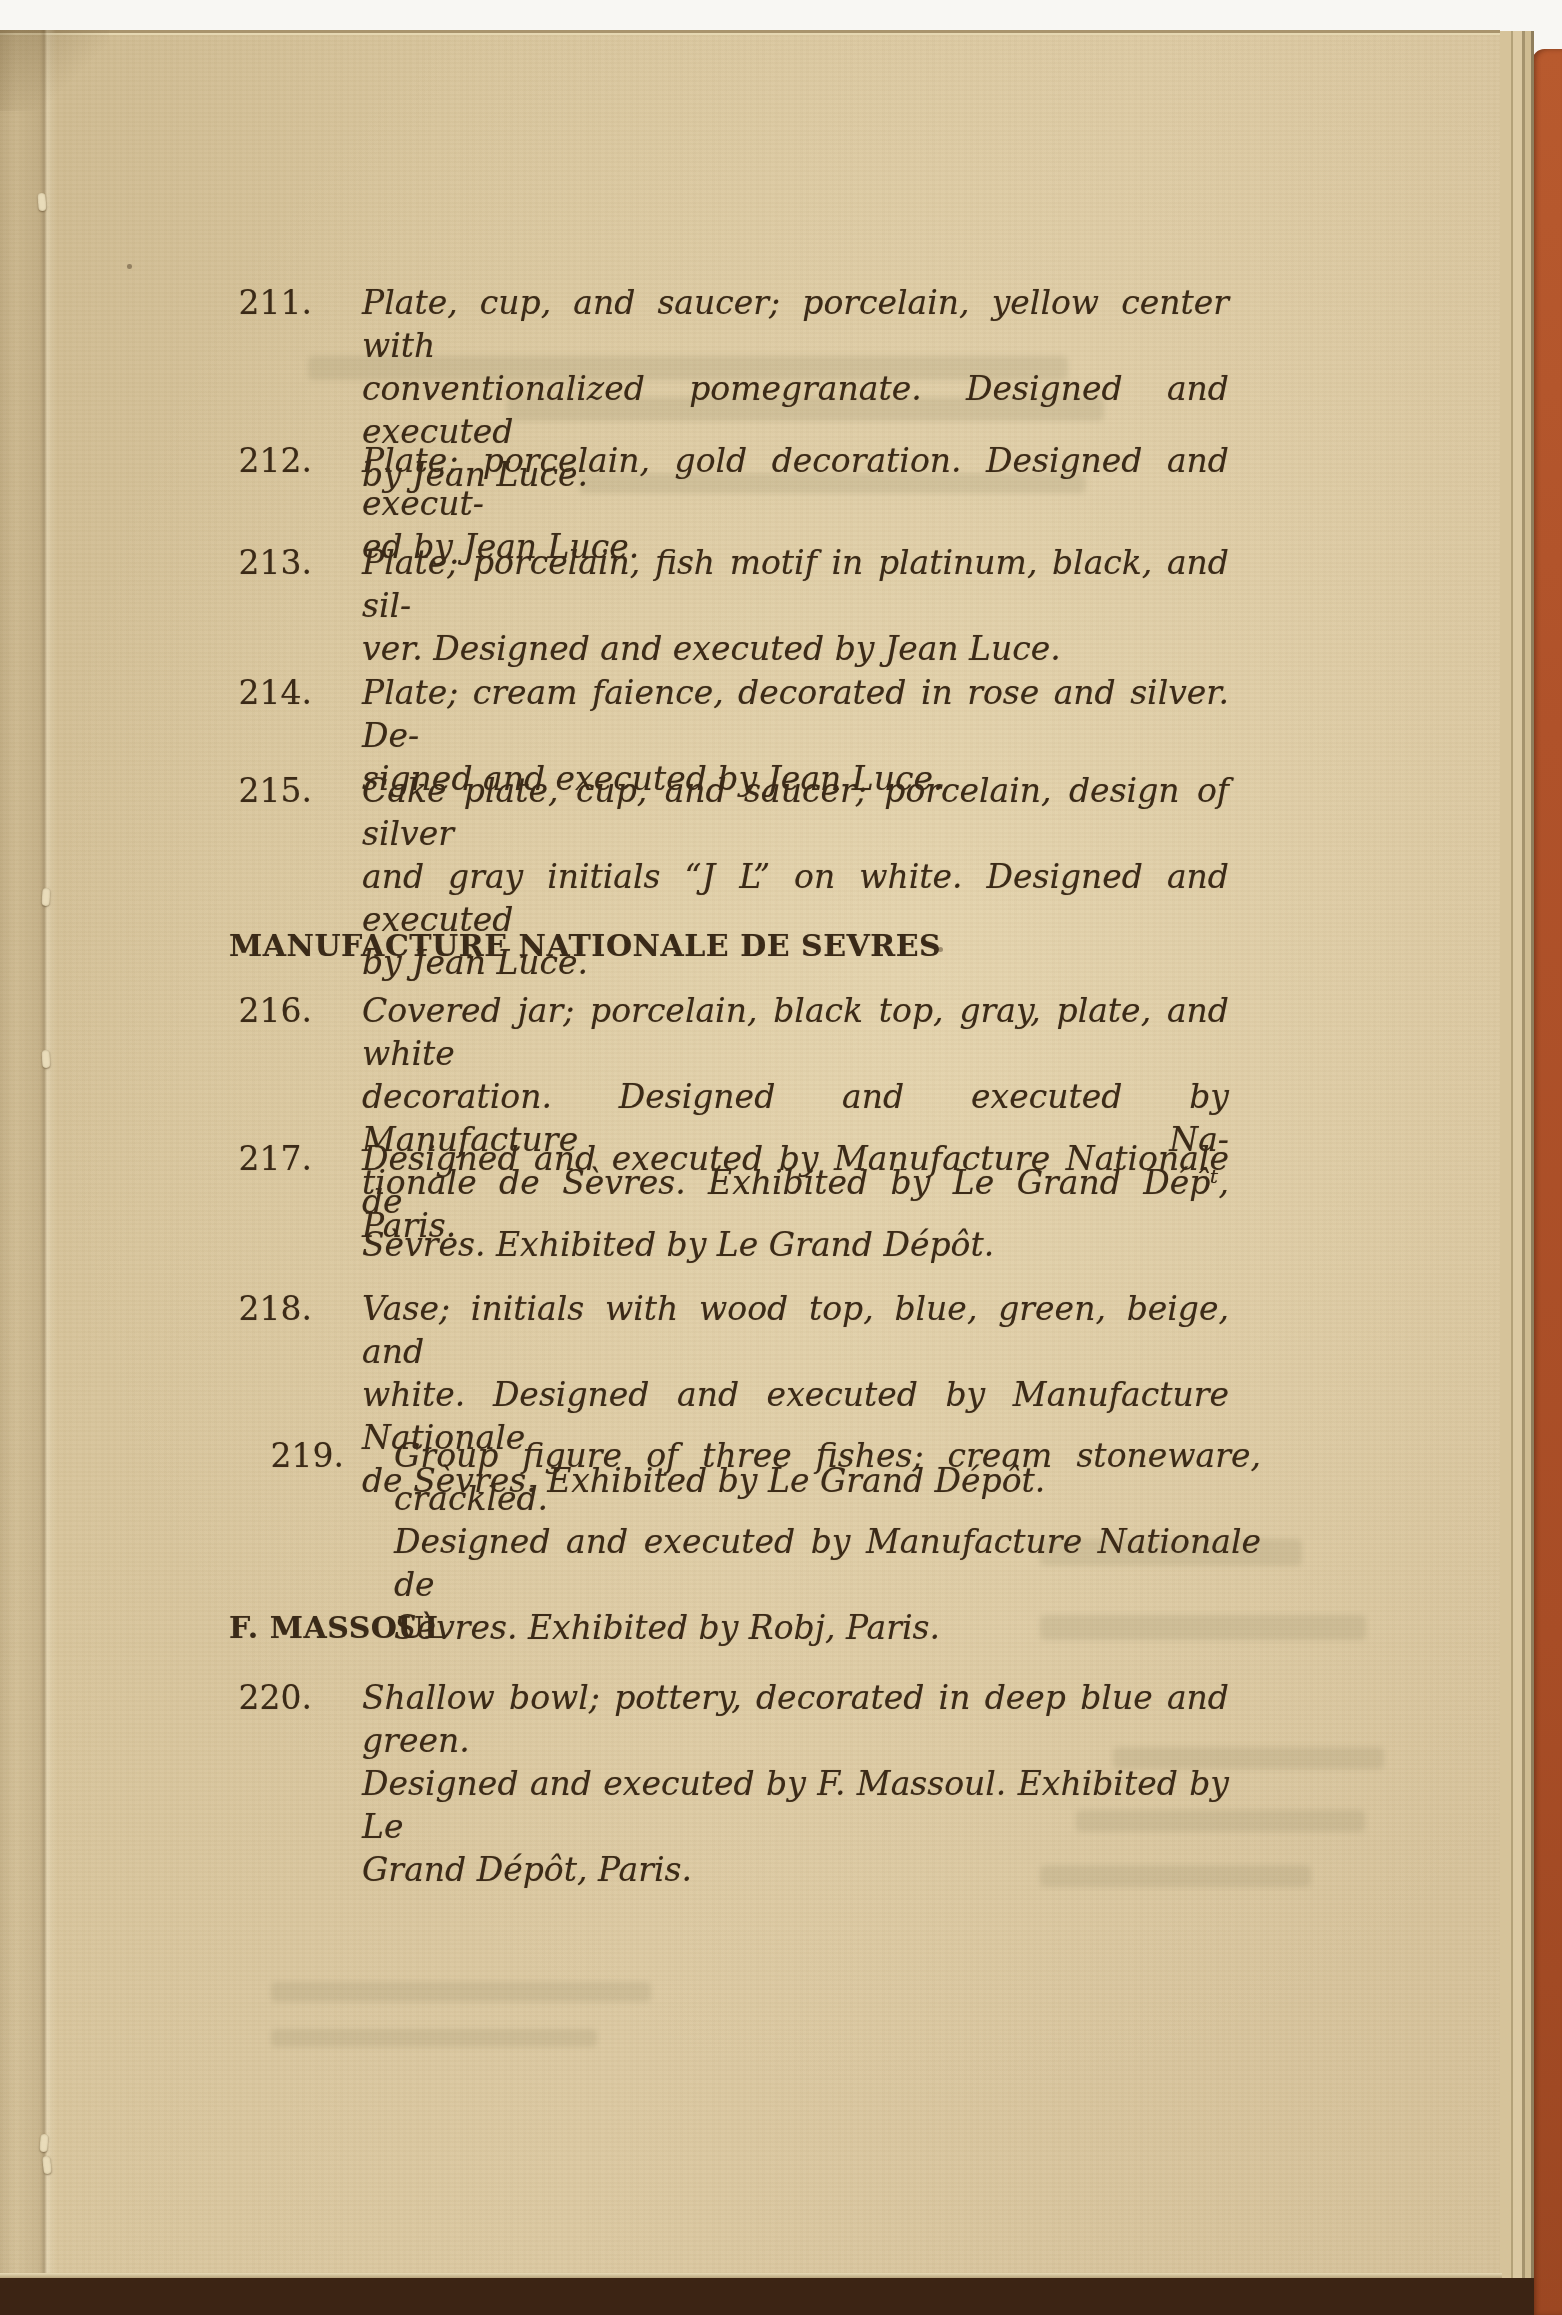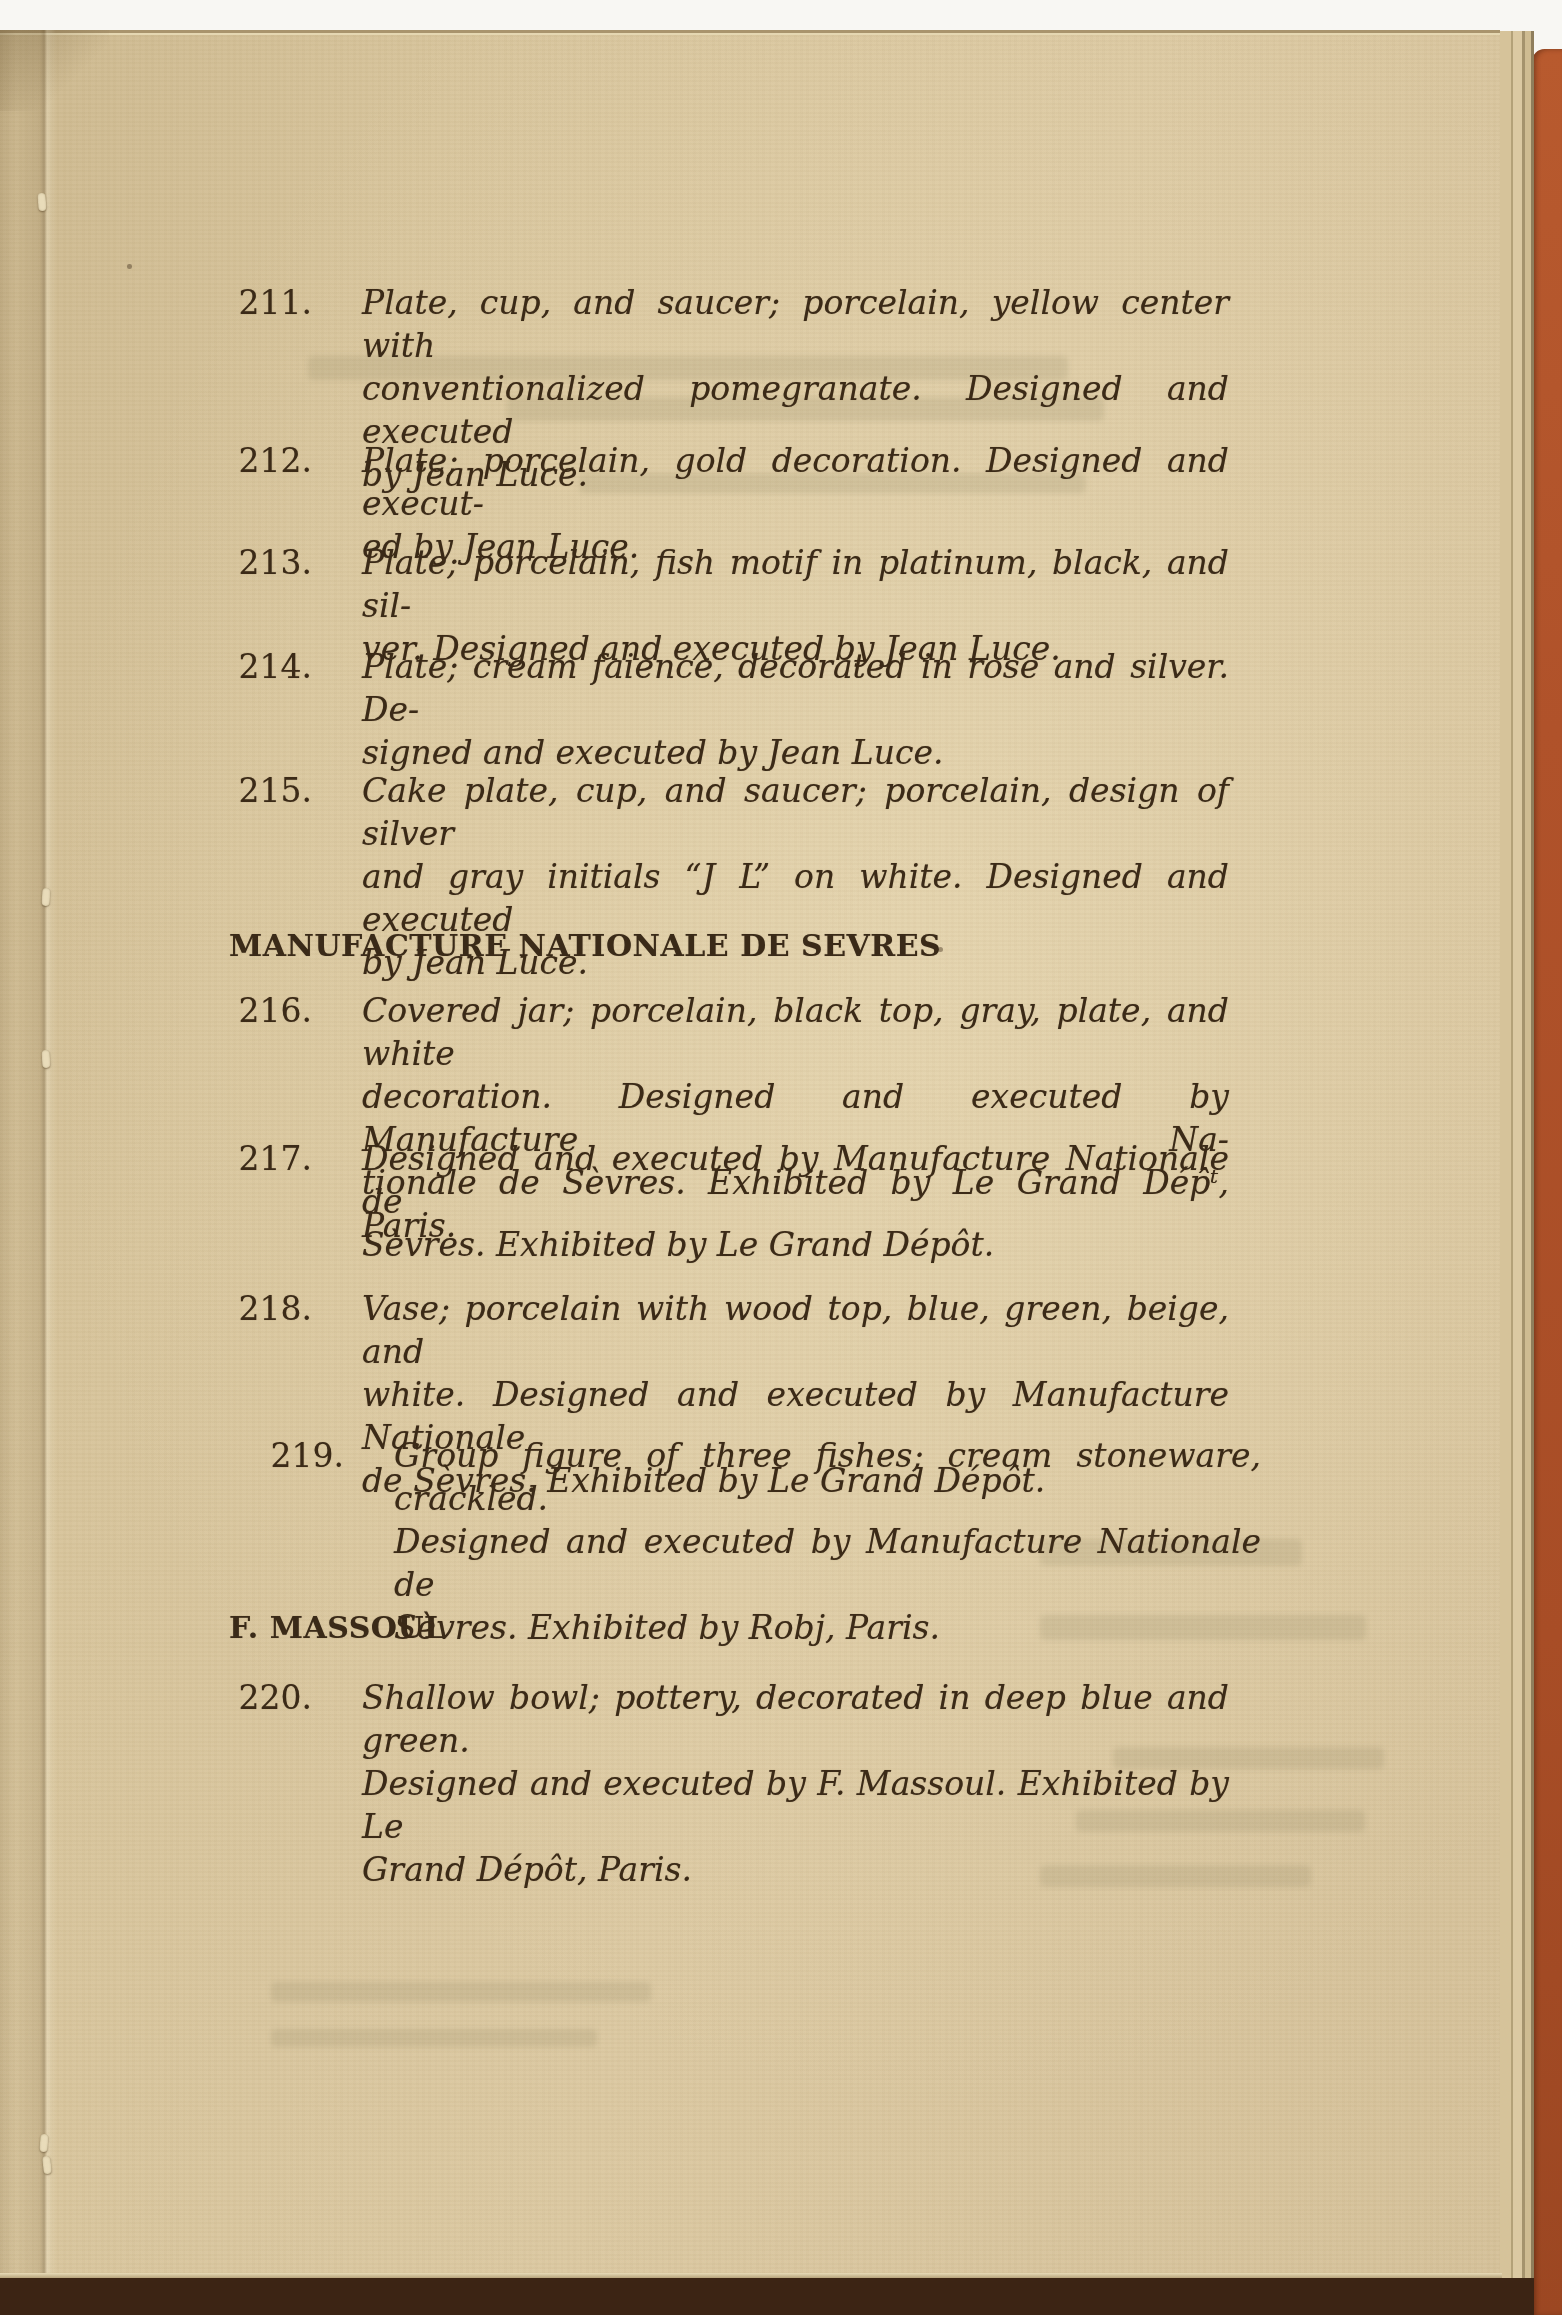--- a/index.html
+++ b/index.html
@@ -161,21 +161,21 @@
             <div class="line">ed by Jean Luce.</div>
           </div>
         </div>
         <div class="item" style="top: 511px;">
           <div class="num">213.</div>
           <div class="lines">
             <div class="line j">Plate; porcelain, fish motif in platinum, black, and sil-</div>
             <div class="line">ver. Designed and executed by Jean Luce.</div>
           </div>
         </div>
-        <div class="item" style="top: 615px;">
+        <div class="item" style="top: 641px;">
           <div class="num">214.</div>
           <div class="lines">
             <div class="line j">Plate; cream faience, decorated in rose and silver. De-</div>
             <div class="line">signed and executed by Jean Luce.</div>
           </div>
         </div>
         <div class="item" style="top: 739px;">
           <div class="num">215.</div>
           <div class="lines">
             <div class="line j">Cake plate, cup, and saucer; porcelain, design of silver</div>
@@ -194,21 +194,21 @@
         <div class="item" style="top: 1107px;">
           <div class="num">217.</div>
           <div class="lines">
             <div class="line j">Designed and executed by Manufacture Nationale de</div>
             <div class="line">Sèvres. Exhibited by Le Grand Dépôt.</div>
           </div>
         </div>
         <div class="item" style="top: 1257px;">
           <div class="num">218.</div>
           <div class="lines">
-            <div class="line j">Vase; porcelain with wood top, blue, green, beige, and</div>
+            <div class="line j">Vase; initials with wood top, blue, green, beige, and</div>
             <div class="line j">white. Designed and executed by Manufacture Nationale</div>
             <div class="line">de Sèvres. Exhibited by Le Grand Dépôt.</div>
           </div>
         </div>
         <div class="item" style="top: 1404px; margin-left: 32px;">
           <div class="num">219.</div>
           <div class="lines">
             <div class="line j">Group figure of three fishes; cream stoneware, crackled.</div>
             <div class="line j">Designed and executed by Manufacture Nationale de</div>
             <div class="line">Sèvres. Exhibited by Robj, Paris.</div>

